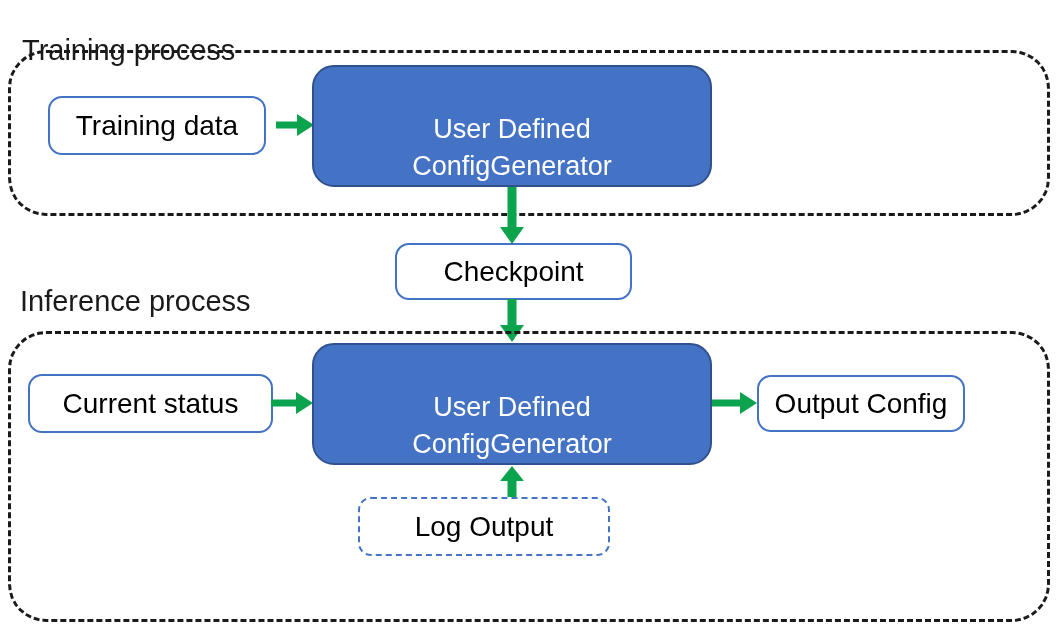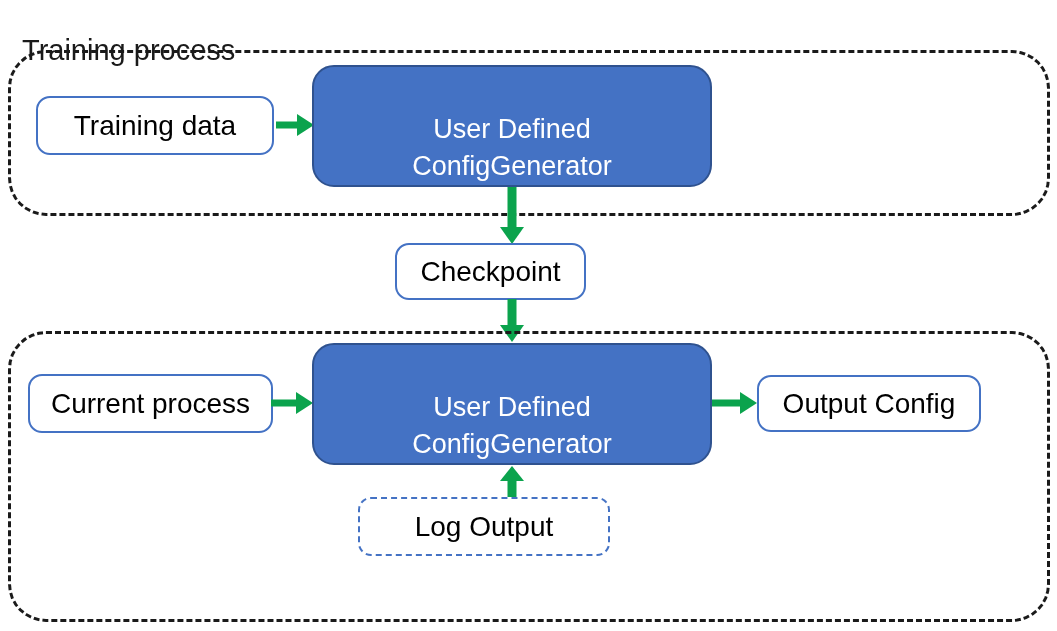--- a/index.html
+++ b/index.html
@@ -68,65 +68,66 @@
 </style>
 </head>
 <body>
 
 <div class="canvas">
 
   <div class="section-label" style="left:22px; top:2px;margin-top:32px;">Training process</div>
 
   <div class="dashed-container" style="left:8px; top:50px; width:1036px; height:160px;"></div>
 
-  <div class="node white-node" style="left:36px; top:96px; width:238px; height:59px;">Training data</div>
+  <div class="node white-node" style="left:48px; top:96px; width:218px; height:59px;">Training data</div>
 
   <svg class="arrow" style="left:276px; top:113px;" width="38" height="24" viewBox="0 0 38 24">
     <rect x="0" y="8.5" width="23" height="7"></rect>
     <polygon points="21,1 38,12 21,23"></polygon>
   </svg>
 
   <div class="node blue-node" style="left:312px; top:65px; width:400px; height:122px;">
     <span>User Defined</span>
     <span>ConfigGenerator</span>
   </div>
 
   <svg class="arrow" style="left:499px; top:187px;" width="26" height="57" viewBox="0 0 26 57">
     <rect x="8.5" y="0" width="9" height="42"></rect>
     <polygon points="1,40 25,40 13,57"></polygon>
   </svg>
 
-  <div class="node white-node" style="left:395px; top:243px; width:191px; height:57px;">Checkpoint</div>
+  <div class="node white-node" style="left:395px; top:243px; width:237px; height:57px;">Checkpoint</div>
 
   <svg class="arrow" style="left:499px; top:299px;" width="26" height="43" viewBox="0 0 26 43">
     <rect x="8.5" y="0" width="9" height="28"></rect>
     <polygon points="1,26 25,26 13,43"></polygon>
   </svg>
 
+  <div class="section-label" style="left:20px; top:285px;">Inference process</div>
 
   <div class="dashed-container" style="left:8px; top:331px; width:1036px; height:285px;"></div>
 
-  <div class="node white-node" style="left:28px; top:374px; width:245px; height:59px;">Current process</div>
+  <div class="node white-node" style="left:28px; top:374px; width:245px; height:59px;">Current status</div>
 
   <svg class="arrow" style="left:271px; top:391px;" width="42" height="24" viewBox="0 0 42 24">
     <rect x="0" y="8.5" width="27" height="7"></rect>
     <polygon points="25,1 42,12 25,23"></polygon>
   </svg>
 
   <div class="node blue-node" style="left:312px; top:343px; width:400px; height:122px;">
     <span>User Defined</span>
     <span>ConfigGenerator</span>
   </div>
 
   <svg class="arrow" style="left:712px; top:391px;" width="45" height="24" viewBox="0 0 45 24">
     <rect x="0" y="8.5" width="30" height="7"></rect>
     <polygon points="28,1 45,12 28,23"></polygon>
   </svg>
 
-  <div class="node white-node" style="left:757px; top:375px; width:224px; height:57px;">Output Config</div>
+  <div class="node white-node" style="left:757px; top:375px; width:208px; height:57px;">Output Config</div>
 
   <svg class="arrow" style="left:499px; top:466px;" width="26" height="31" viewBox="0 0 26 31">
     <polygon points="13,0 1,15 25,15"></polygon>
     <rect x="8.5" y="13" width="9" height="18"></rect>
   </svg>
 
   <div class="node trigger-node" style="left:358px; top:497px; width:252px; height:59px;">Log Output</div>
 
 
 </div>

